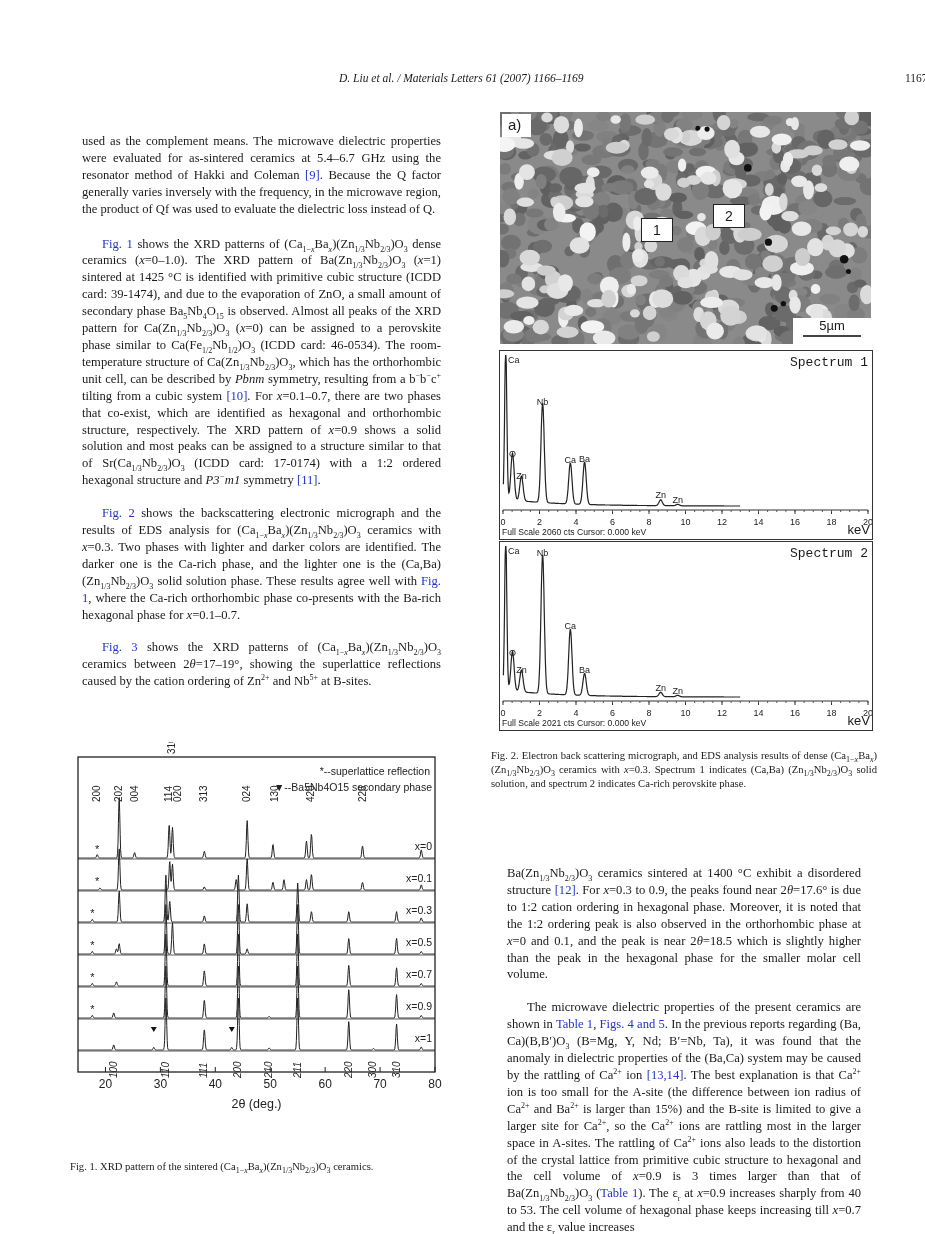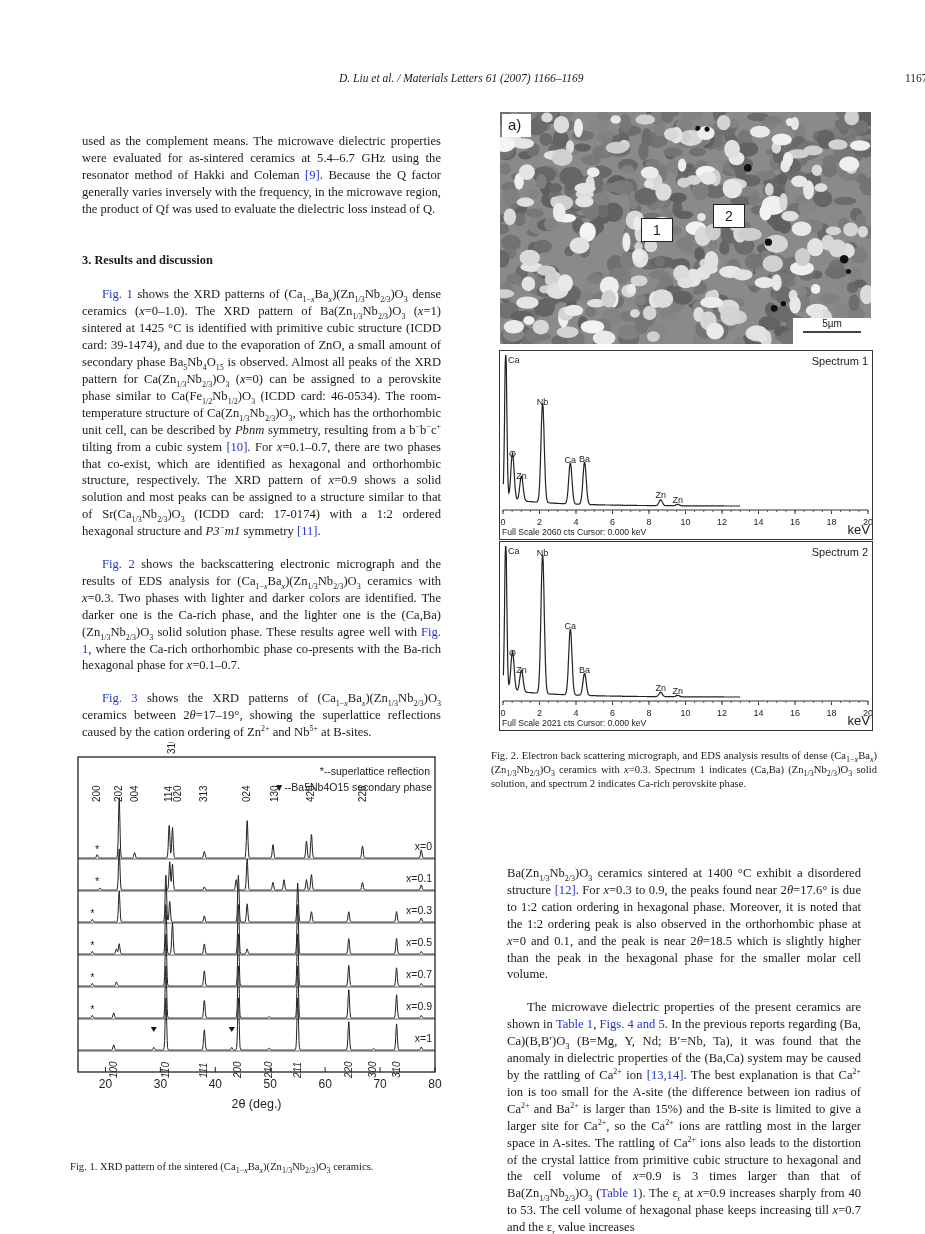--- a/index.html
+++ b/index.html
@@ -12,38 +12,37 @@
   .col p { margin:16px; }
   .indent { text-indent:20px; }
   .ref { color:#2233cc; }
   .sec { font-weight:bold; font-size:12.4px; margin:0; }
   sub, sup { font-size:8px; line-height:0; }
   .cap { position:absolute; font-size:10.6px; line-height:13.8px; text-align:justify; }
   .fig { position:absolute; }
   .sem { position:absolute; left:500px; top:112px; width:371px; height:232px; overflow:hidden; background:#8a8a8a; }
   .sem-label { position:absolute; left:2px; top:2px; background:#fff; padding:2px 10px 4px 6px; font-family:"Liberation Sans", sans-serif; font-size:15px; }
   .callout { position:absolute; background:#fff; border:1px solid #222; font-family:"Liberation Sans", sans-serif; font-size:14px; width:30px; height:22px; text-align:center; line-height:22px; }
-  .scalebox { position:absolute; right:0; bottom:0; width:78px; height:26px; background:#fff; font-family:"Liberation Sans", sans-serif; font-size:10px; text-align:center; }
+  .scalebox { position:absolute; right:0; bottom:0; width:78px; height:26px; background:#fff; font-family:"Liberation Sans", sans-serif; font-size:13px; text-align:center; }
   .spec { position:absolute; left:499px; width:372px; background:#fff; border:1px solid #333; font-family:"Liberation Sans", sans-serif; }
-  .spec-title { position:absolute; right:4px; top:4px; font-size:11px; }
+  .spec-title { position:absolute; right:4px; top:4px; font-size:13px;font-family:Liberation Mono, monospace; }
   .spec-foot { position:absolute; left:2px; bottom:2px; font-size:8.6px; }
   .spec-unit { position:absolute; right:2px; bottom:2px; font-size:13px; }
   svg text { font-family:"Liberation Sans", sans-serif; }
 </style>
 </head>
 <body>
 
 <div class="hdr">
   <span class="journal">D. Liu et al. / Materials Letters 61 (2007) 1166–1169</span>
   <span class="pnum">1167</span>
 </div>
 
 <div class="col" style="left:66px; top:117px; width:391px;">
   <p>used as the complement means. The microwave dielectric properties were evaluated for as-sintered ceramics at 5.4–6.7 GHz using the resonator method of Hakki and Coleman <span class="ref">[9]</span>. Because the Q factor generally varies inversely with the frequency, in the microwave region, the product of Qf was used to evaluate the dielectric loss instead of Q.</p>
-  <p class="sec" style="margin-top:34px;">3. Results and discussion</p>
   <p class="indent" style="margin-top:18px;"><span class="ref">Fig. 1</span> shows the XRD patterns of (Ca<sub>1−<i>x</i></sub>Ba<sub><i>x</i></sub>)(Zn<sub>1/3</sub>Nb<sub>2/3</sub>)O<sub>3</sub> dense ceramics (<i>x</i>=0–1.0). The XRD pattern of Ba(Zn<sub>1/3</sub>Nb<sub>2/3</sub>)O<sub>3</sub> (<i>x</i>=1) sintered at 1425 °C is identified with primitive cubic structure (ICDD card: 39-1474), and due to the evaporation of ZnO, a small amount of secondary phase Ba<sub>5</sub>Nb<sub>4</sub>O<sub>15</sub> is observed. Almost all peaks of the XRD pattern for Ca(Zn<sub>1/3</sub>Nb<sub>2/3</sub>)O<sub>3</sub> (<i>x</i>=0) can be assigned to a perovskite phase similar to Ca(Fe<sub>1/2</sub>Nb<sub>1/2</sub>)O<sub>3</sub> (ICDD card: 46-0534). The room-temperature structure of Ca(Zn<sub>1/3</sub>Nb<sub>2/3</sub>)O<sub>3</sub>, which has the orthorhombic unit cell, can be described by <i>Pbnm</i> symmetry, resulting from a b<sup>−</sup>b<sup>−</sup>c<sup>+</sup> tilting from a cubic system <span class="ref">[10]</span>. For <i>x</i>=0.1–0.7, there are two phases that co-exist, which are identified as hexagonal and orthorhombic structure, respectively. The XRD pattern of <i>x</i>=0.9 shows a solid solution and most peaks can be assigned to a structure similar to that of Sr(Ca<sub>1/3</sub>Nb<sub>2/3</sub>)O<sub>3</sub> (ICDD card: 17-0174) with a 1:2 ordered hexagonal structure and <i>P3<sup>−</sup>m1</i> symmetry <span class="ref">[11]</span>.</p>
   <p class="indent"><span class="ref">Fig. 2</span> shows the backscattering electronic micrograph and the results of EDS analysis for (Ca<sub>1−<i>x</i></sub>Ba<sub><i>x</i></sub>)(Zn<sub>1/3</sub>Nb<sub>2/3</sub>)O<sub>3</sub> ceramics with <i>x</i>=0.3. Two phases with lighter and darker colors are identified. The darker one is the Ca-rich phase, and the lighter one is the (Ca,Ba) (Zn<sub>1/3</sub>Nb<sub>2/3</sub>)O<sub>3</sub> solid solution phase. These results agree well with <span class="ref">Fig. 1</span>, where the Ca-rich orthorhombic phase co-presents with the Ba-rich hexagonal phase for <i>x</i>=0.1–0.7.</p>
   <p class="indent"><span class="ref">Fig. 3</span> shows the XRD patterns of (Ca<sub>1−<i>x</i></sub>Ba<sub><i>x</i></sub>)(Zn<sub>1/3</sub>Nb<sub>2/3</sub>)O<sub>3</sub> ceramics between 2<i>θ</i>=17–19°, showing the superlattice reflections caused by the cation ordering of Zn<sup>2+</sup> and Nb<sup>5+</sup> at B-sites.</p>
 </div>
 
 <div class="sem">
   <svg id="sem-svg" width="371" height="232">
       <ellipse cx="208.05294495884775" cy="26.790192043895747" rx="6.70784036351166" ry="6.659259259259259" fill="rgb(114,114,114)"></ellipse>
       <ellipse cx="29.14500171467764" cy="203.89804526748972" rx="9.12594307270233" ry="6.46494341563786" fill="rgb(115,115,115)"></ellipse>
       <ellipse cx="289.84534036351164" cy="152.5264746227709" rx="5.536072530864198" ry="6.99130658436214" fill="rgb(106,106,106)"></ellipse>

